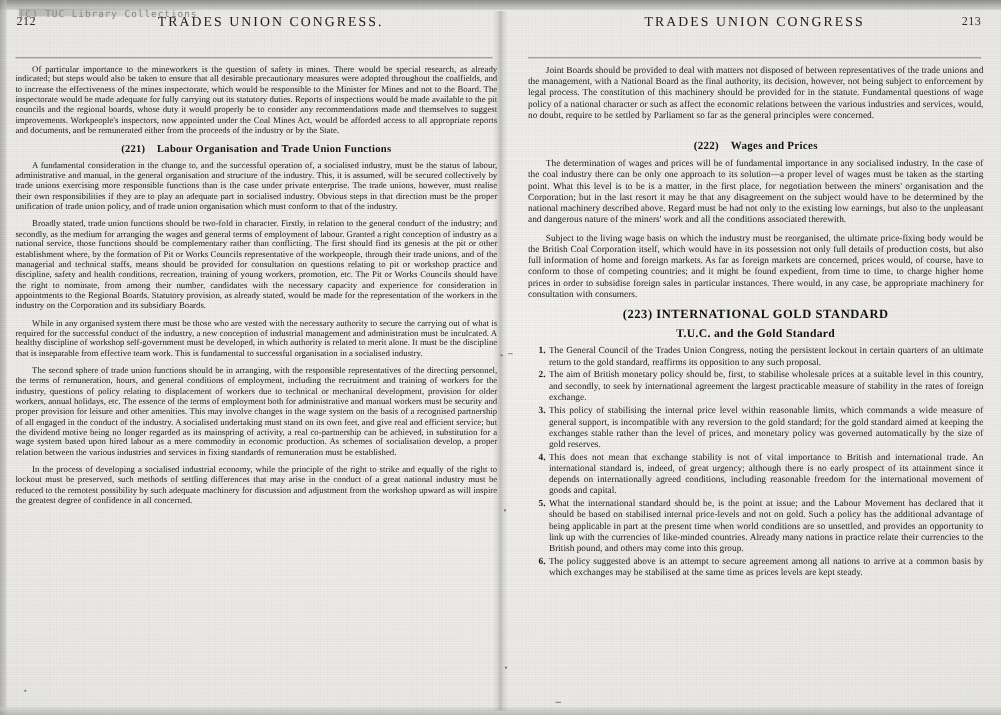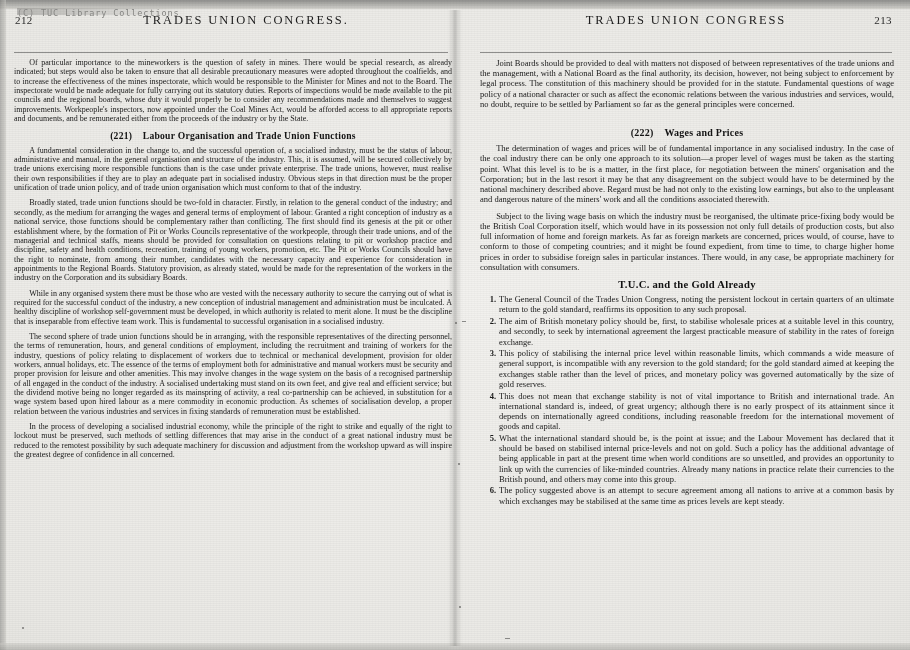--- a/index.html
+++ b/index.html
@@ -188,23 +188,27 @@
 
       <h3 class="sec">
         <span class="num">(222)</span>
         &nbsp;&nbsp;
         <span>Wages and Prices</span>
       </h3>
 
       <p>The determination of wages and prices will be of fundamental importance in any socialised industry. In the case of the coal industry there can be only one approach to its solution—a proper level of wages must be taken as the starting point. What this level is to be is a matter, in the first place, for negotiation between the miners' organisation and the Corporation; but in the last resort it may be that any disagreement on the subject would have to be determined by the national machinery described above. Regard must be had not only to the existing low earnings, but also to the unpleasant and dangerous nature of the miners' work and all the conditions associated therewith.</p>
       <p>Subject to the living wage basis on which the industry must be reorganised, the ultimate price-fixing body would be the British Coal Corporation itself, which would have in its possession not only full details of production costs, but also full information of home and foreign markets. As far as foreign markets are concerned, prices would, of course, have to conform to those of competing countries; and it might be found expedient, from time to time, to charge higher home prices in order to subsidise foreign sales in particular instances. There would, in any case, be appropriate machinery for consultation with consumers.</p>
 
-
-
-      <h3 class="sub">T.U.C. and the Gold Already</h3>
+      <h3 class="big">
+        <span>(223)</span>
+        <span>INTERNATIONAL GOLD STANDARD</span>
+      </h3>
+
+
+      <h3 class="sub">T.U.C. and the Gold Standard</h3>
 
       <ol class="gold">
         <li>
           <span class="marker">1.</span>
           <span>The General Council of the Trades Union Congress, noting the persistent lockout in certain quarters of an ultimate return to the gold standard, reaffirms its opposition to any such proposal.</span>
         </li>
         <li>
           <span class="marker">2.</span>
           <span>The aim of British monetary policy should be, first, to stabilise wholesale prices at a suitable level in this country, and secondly, to seek by international agreement the largest practicable measure of stability in the rates of foreign exchange.</span>
         </li>

